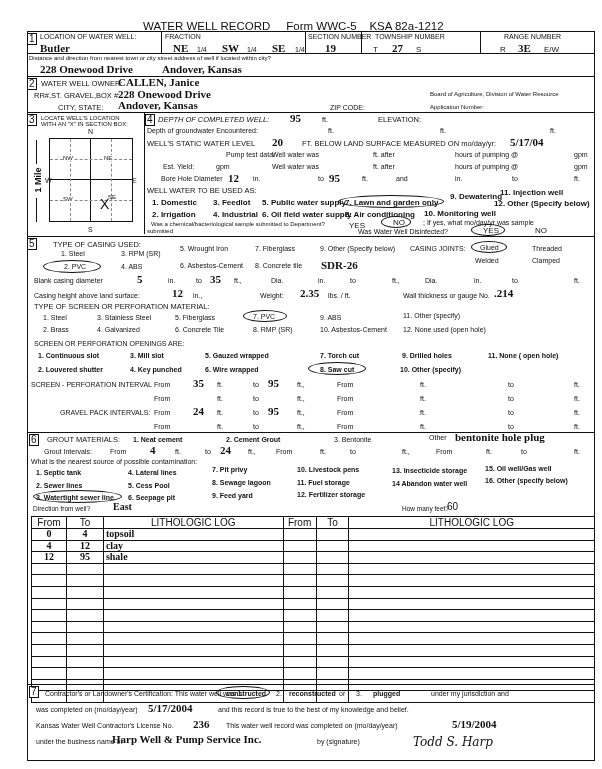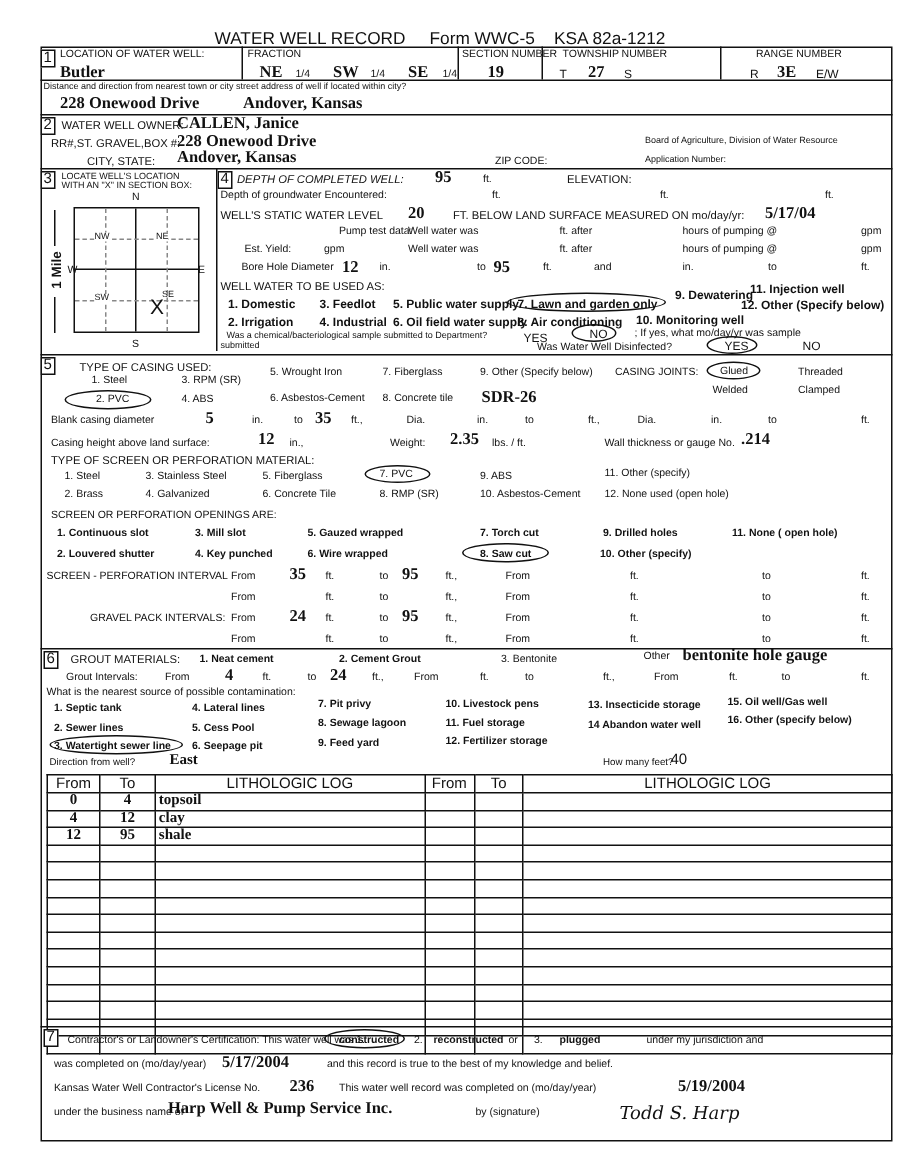--- a/index.html
+++ b/index.html
@@ -273,21 +273,21 @@
 <div class="abs sm" style="left:508px;top:423px;">to</div>
 <div class="abs sm" style="left:574px;top:423px;">ft.</div>
 <div class="hl" style="left:27px;top:432px;width:568px;"></div>
 
 <div class="num" style="left:29px;top:434px;">6</div>
 <div class="abs lbl" style="left:47px;top:435px;">GROUT MATERIALS:</div>
 <div class="abs sm b" style="left:133px;top:436px;">1. Neat cement</div>
 <div class="abs sm b" style="left:226px;top:436px;">2. Cement Grout</div>
 <div class="abs sm" style="left:334px;top:436px;">3. Bentonite</div>
 <div class="abs sm" style="left:429px;top:434px;">Other</div>
-<div class="abs val" style="left:455px;top:431px;">bentonite hole gauge</div>
+<div class="abs val" style="left:455px;top:431px;">bentonite hole plug</div>
 <div class="abs sm" style="left:44px;top:448px;">Grout Intervals:</div>
 <div class="abs sm" style="left:110px;top:448px;">From</div>
 <div class="abs val" style="left:150px;top:444px;">4</div>
 <div class="abs sm" style="left:175px;top:448px;">ft.</div>
 <div class="abs sm" style="left:205px;top:448px;">to</div>
 <div class="abs val" style="left:220px;top:444px;">24</div>
 <div class="abs sm" style="left:248px;top:448px;">ft.,</div>
 <div class="abs sm" style="left:276px;top:448px;">From</div>
 <div class="abs sm" style="left:320px;top:448px;">ft.</div>
 <div class="abs sm" style="left:350px;top:448px;">to</div>
@@ -310,21 +310,21 @@
 <div class="abs sm b" style="left:392px;top:480px;">14  Abandon water well</div>
 <div class="abs sm b" style="left:485px;top:477px;">16. Other (specify below)</div>
 <div class="abs sm b" style="left:36px;top:494px;">3. Watertight sewer line</div>
 <div class="oval" style="left:33px;top:490px;width:89px;height:13px;"></div>
 <div class="abs sm b" style="left:128px;top:494px;">6. Seepage pit</div>
 <div class="abs sm b" style="left:212px;top:492px;">9. Feed yard</div>
 <div class="abs sm b" style="left:297px;top:491px;">12. Fertilizer storage</div>
 <div class="abs" style="left:33px;top:505px;font-size:6.5px;">Direction from well?</div>
 <div class="abs val" style="left:113px;top:501px;font-size:10px;">East</div>
 <div class="abs" style="left:402px;top:505px;font-size:6.5px;">How many feet?</div>
-<div class="abs" style="left:447px;top:501px;font-size:10px;">40</div>
+<div class="abs" style="left:447px;top:501px;font-size:10px;">60</div>
 
 <table class="logtbl">
   <colgroup>
     <col style="width:35px">
       <col style="width:37px">
       <col style="width:180px">
     <col style="width:33px">
       <col style="width:33px">
       <col style="width:246px">
   </colgroup>

